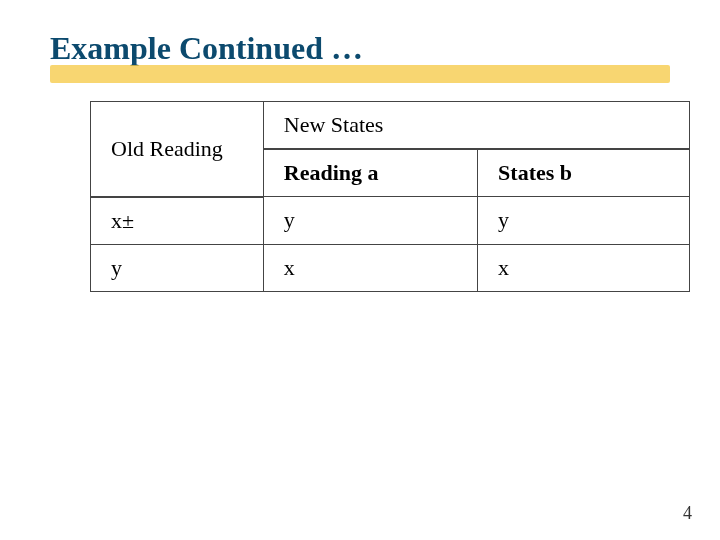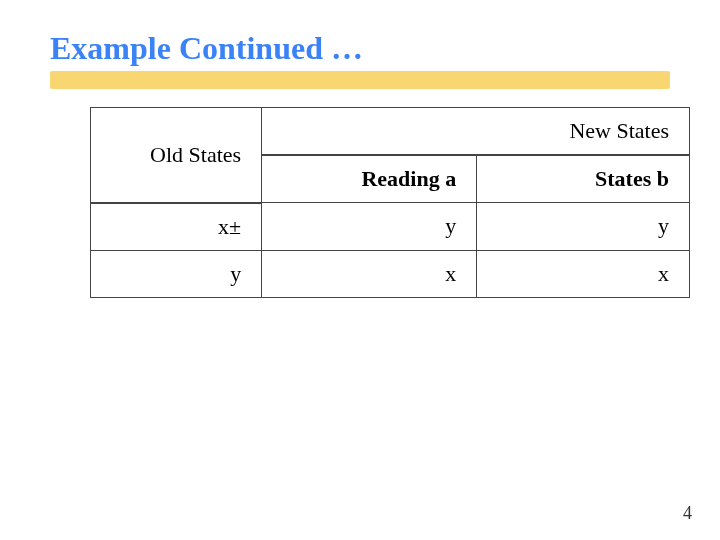--- a/index.html
+++ b/index.html
@@ -20,22 +20,22 @@
       position: relative;
     }
 
     .title-area {
       margin-bottom: 8px;
     }
 
     .title {
       font-size: 32px;
       font-weight: bold;
-      color: #3b82f6;
-      margin-bottom: 14px;
+      color: #0c4a6e;
+      margin-bottom: 8px;
     }
 
     .title-underline {
       height: 18px;
       background: #f5c842;
       opacity: 0.75;
       border-radius: 2px;
       margin-bottom: 18px;
       width: 100%;
       margin-top: -10px;
@@ -59,21 +59,21 @@
       border-collapse: collapse;
       width: 600px;
       margin-left: 40px;
       font-size: 22px;
     }
 
     .transition-table th,
     .transition-table td {
       border: 1.5px solid #444;
       padding: 10px 20px;
-      text-align: right;
+      text-align: left;
       vertical-align: middle;
     }
 
     .transition-table .header-row th {
       font-weight: normal;
       border-bottom: 2px solid #444;
     }
 
     .col-old {
       width: 180px;
@@ -103,21 +103,21 @@
 
   <div class="title-area">
     <div class="title">Example Continued …</div>
     <div class="title-underline"></div>
   </div>
 
 
   <table class="transition-table">
     <thead>
       <tr class="header-row">
-        <th class="col-old" rowspan="2">Old States</th>
+        <th class="col-old" rowspan="2">Old Reading</th>
         <th colspan="2" class="header-colspan">New States</th>
       </tr>
       <tr>
         <th class="col-reading">Reading a</th>
         <th class="col-reading">States b</th>
       </tr>
     </thead>
     <tbody id="table-body">
     <tr>
           <td class="col-old">x±</td>

